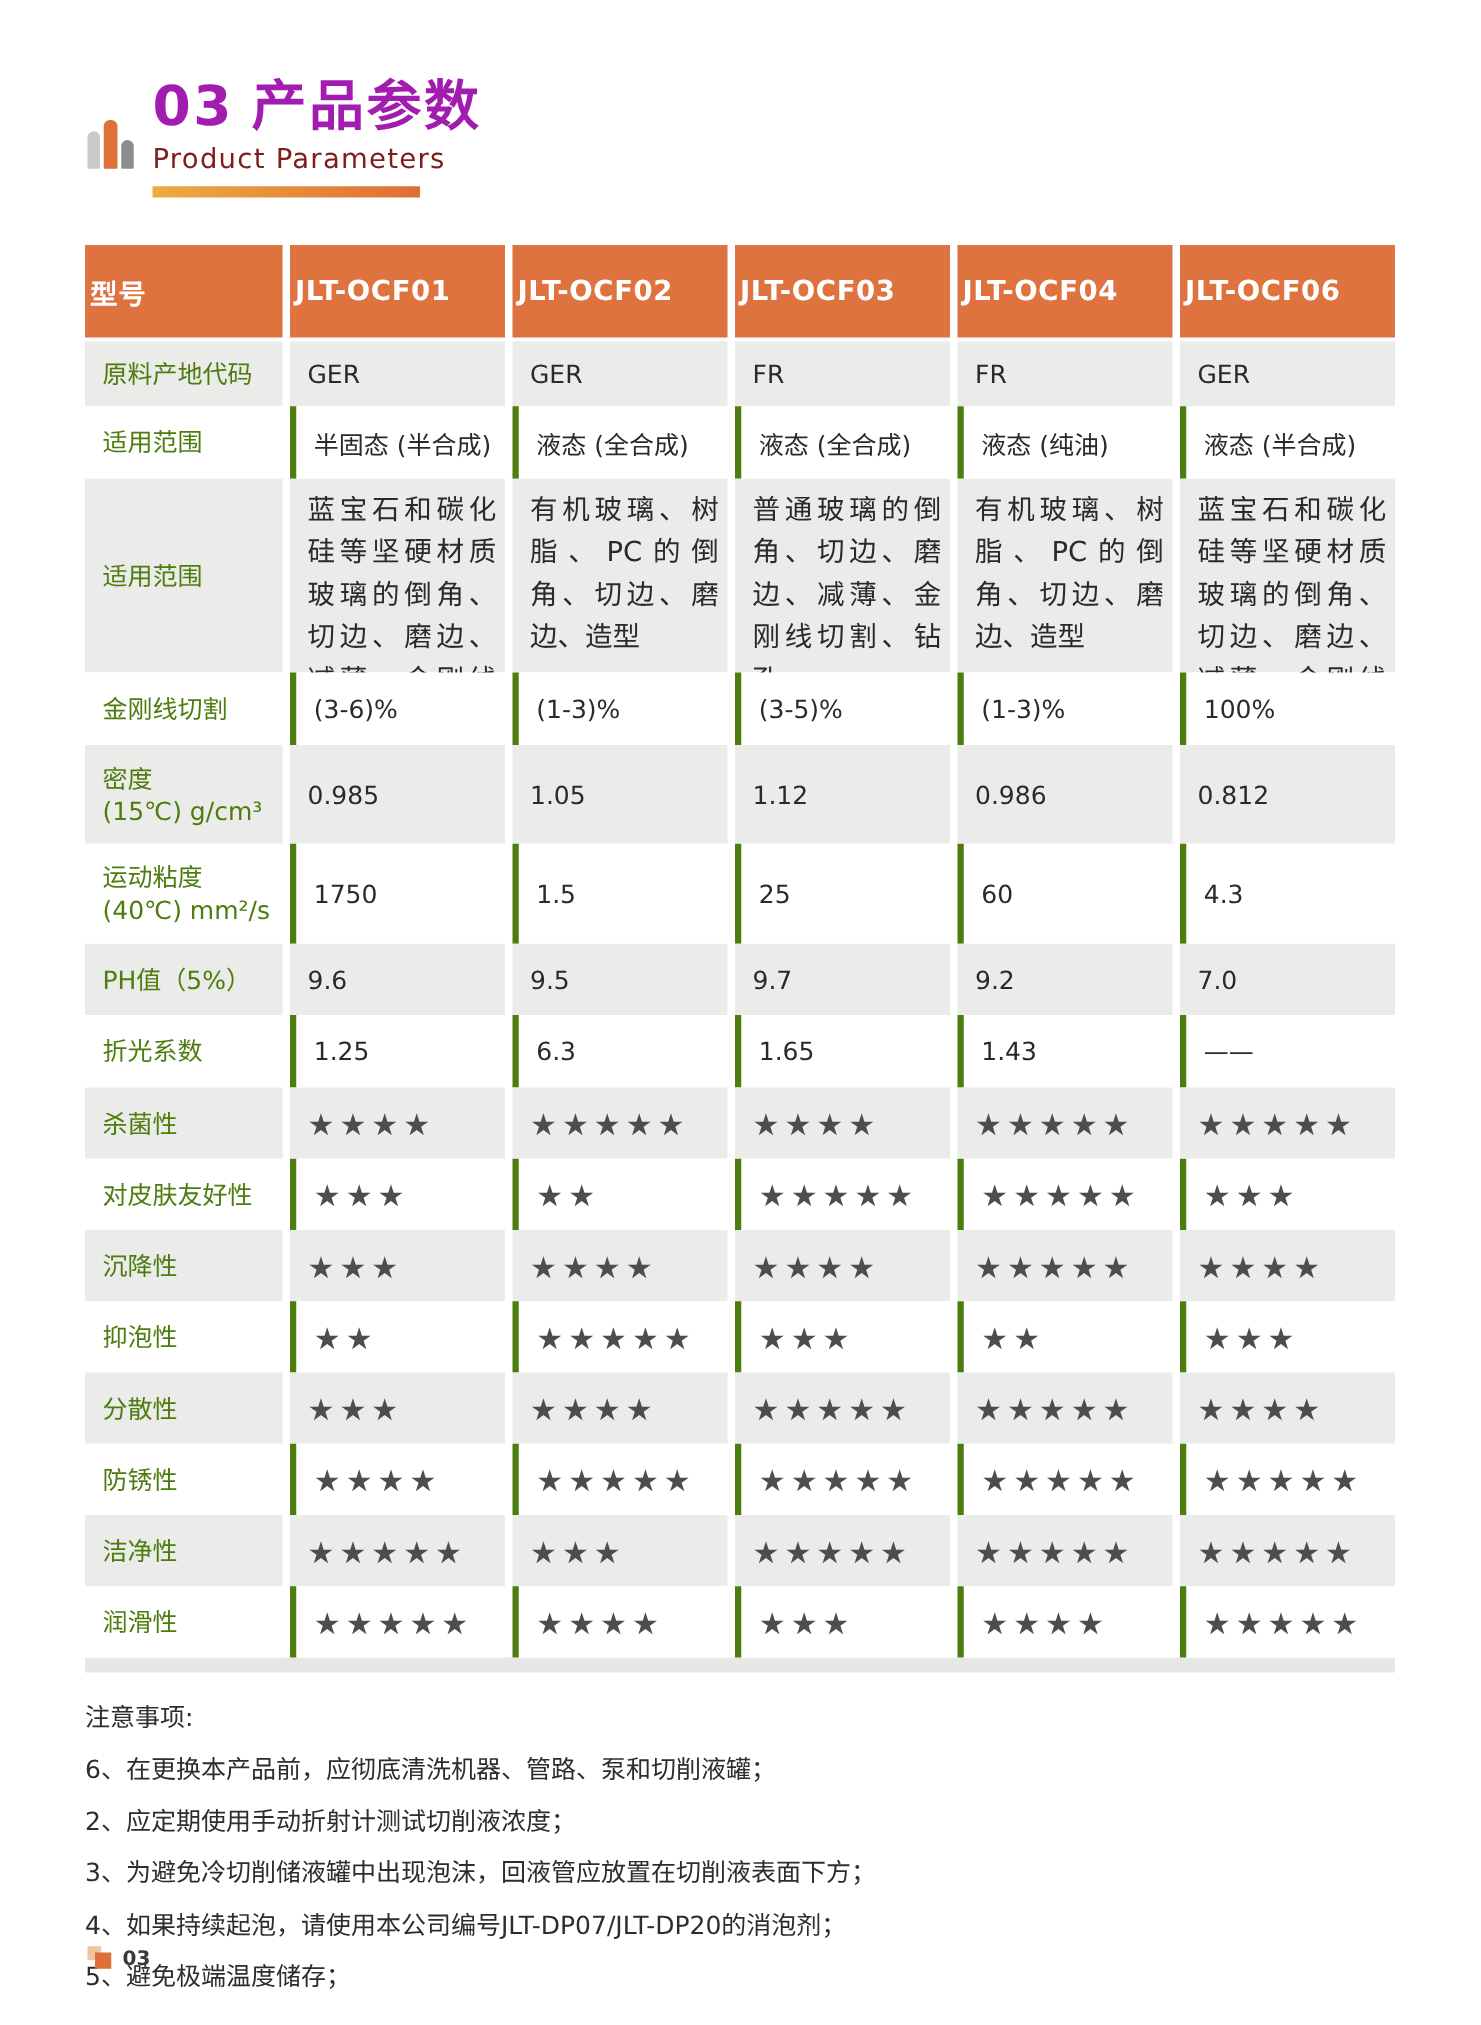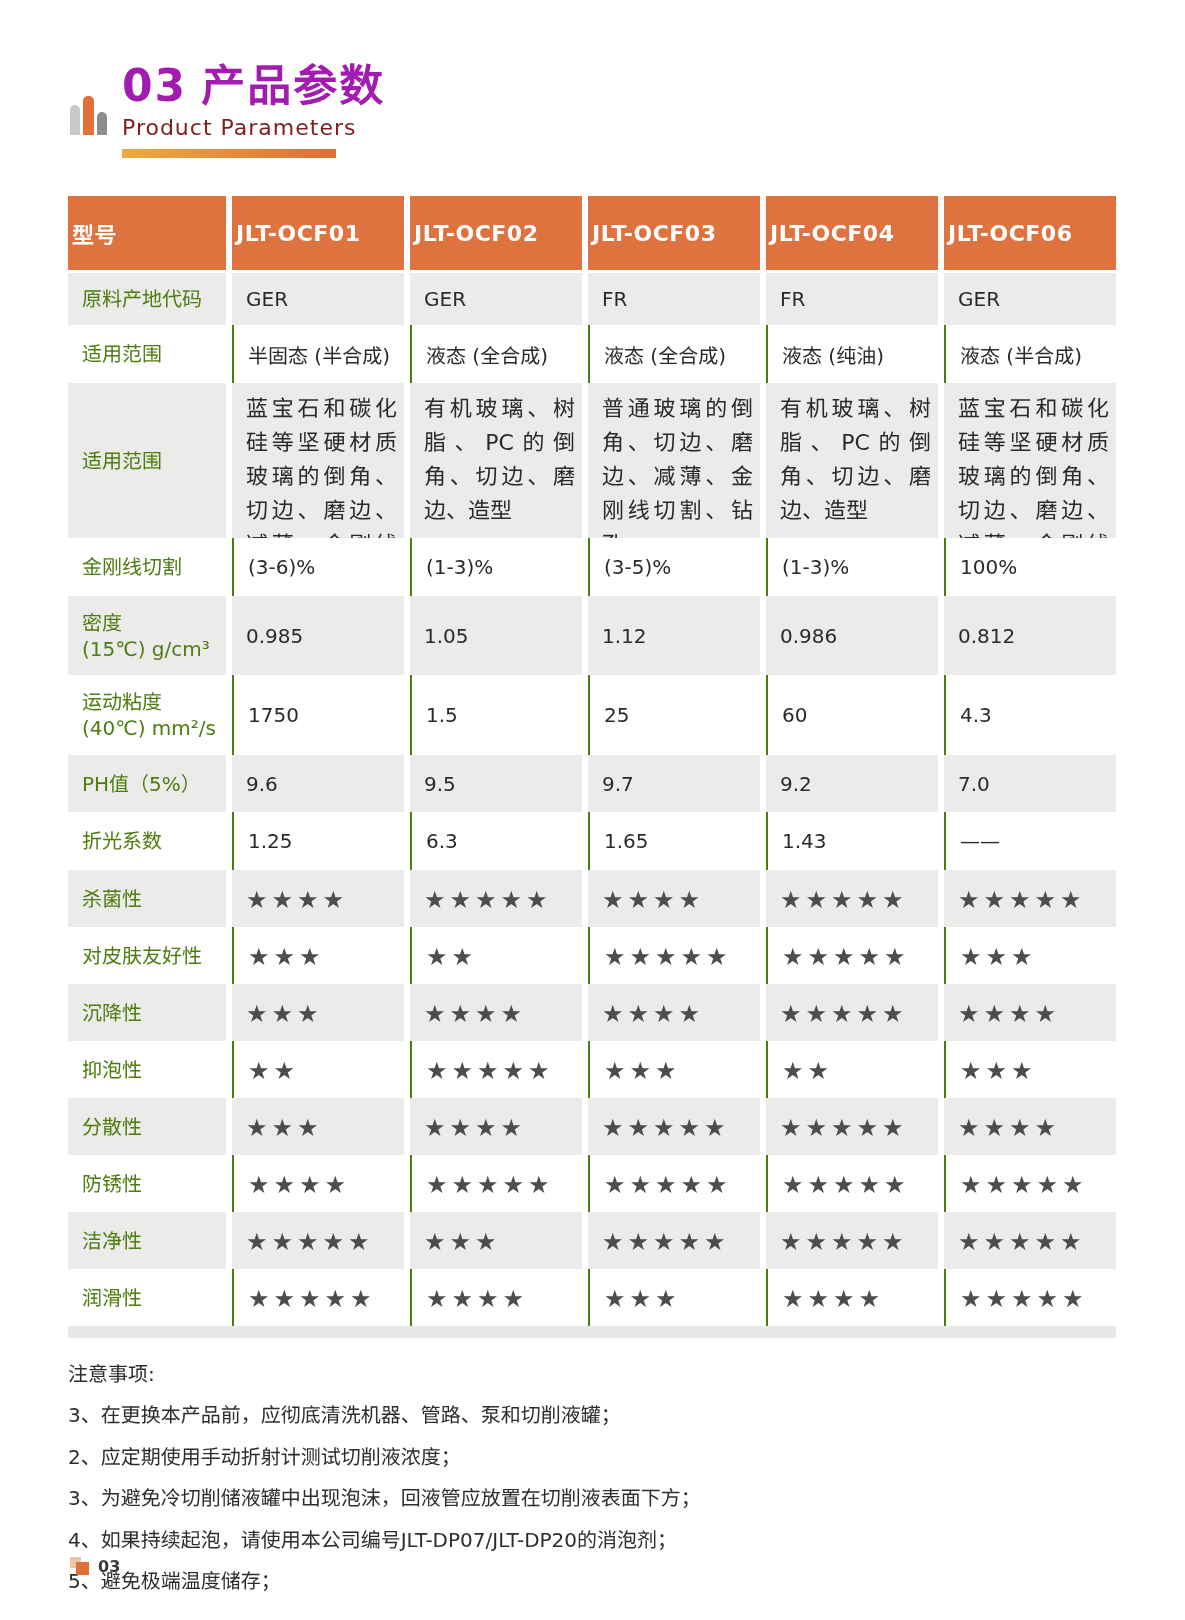--- a/index.html
+++ b/index.html
@@ -28,21 +28,21 @@
   .thead .hcell{
     background:#de7340;color:#ffffff;font-weight:bold;font-size:22px;
     display:flex;align-items:center;padding-left:4px;letter-spacing:0.5px;
   }
   .tbody{
     margin-top:3px;
     grid-template-rows:52px 58px 155px 58px 79px 80px 57px 58px 57px 57px 57px 57px 57px 57px 57px 57px;
   }
   .cell{display:flex;align-items:center;padding-left:14px;font-size:20px;background:#ffffff;}
   .cell.gray{background:#ebebe9;}
-  .cell.sep{border-left:2px solid #4d7c0f;}
+  .cell.sep{border-left:5px solid #4d7c0f;}
   .cell.label{white-space:pre-line;line-height:1.3;color:#4d7c0f;}
   .cell.top{align-items:flex-start;padding-top:9px;}
   .cell.small{font-size:22px;line-height:1.55;padding-right:7px;text-align:justify;}
   .cell.stars{font-size:24px;letter-spacing:4px;color:#4d4d4d;padding-top:2px;}
   .tstrip{height:12px;background:#e7e7e5;}
 
   
   .notes{margin-top:22px;font-size:20px;color:#2d2d2d;}
   .notes p{margin:0 0 13px 0;line-height:1.42;}
 
@@ -178,21 +178,21 @@
       <div class="cell sep stars">★★★★★</div>
       <div class="cell sep stars">★★★★</div>
       <div class="cell sep stars">★★★</div>
       <div class="cell sep stars">★★★★</div>
       <div class="cell sep stars">★★★★★</div>
     </div>
   <div class="tstrip"></div>
 
   <div class="notes">
     <p>注意事项:</p>
-    <p>3、在更换本产品前，应彻底清洗机器、管路、泵和切削液罐；</p>
+    <p>6、在更换本产品前，应彻底清洗机器、管路、泵和切削液罐；</p>
     <p>2、应定期使用手动折射计测试切削液浓度；</p>
     <p>3、为避免冷切削储液罐中出现泡沫，回液管应放置在切削液表面下方；</p>
     <p>4、如果持续起泡，请使用本公司编号JLT-DP07/JLT-DP20的消泡剂；</p>
     <p>5、避免极端温度储存；</p>
   </div>
 
 </div>
 
 <div class="pagemark">
   <div class="sqwrap">

